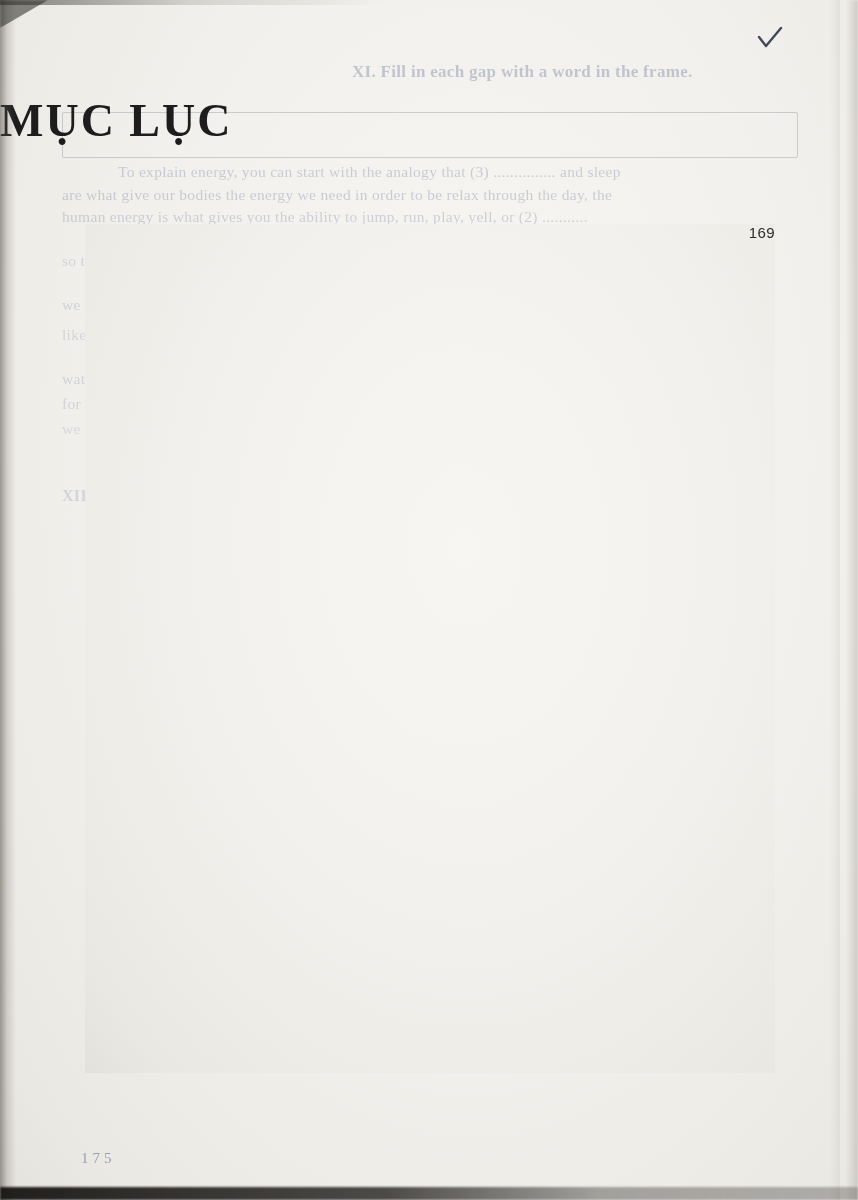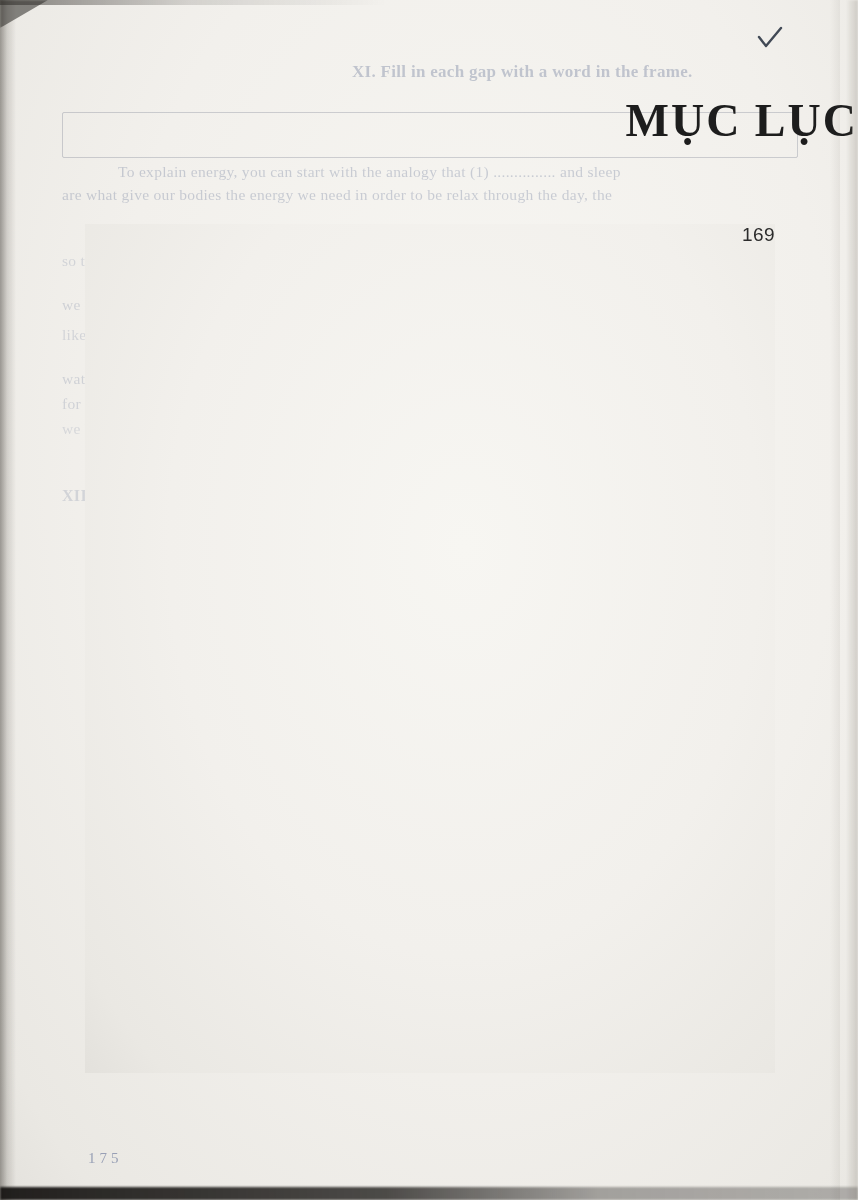--- a/index.html
+++ b/index.html
@@ -38,37 +38,37 @@
     position:absolute;white-space:pre;
     font-family:Liberation Serif, serif;
     color:#4c5d85;filter:blur(.5px);letter-spacing:.3px;
   }
   .ghost-line.gb{font-weight:bold;}
   .ghost-box{
     position:absolute;left:62px;top:112px;width:734px;height:44px;
     border:1px solid rgba(90,98,118,.26);filter:blur(.4px);border-radius:2px;
   }
   .ghost-pageno{
-    position:absolute;left:88px;top:1150px;font-size:15px;letter-spacing:4px;
+    position:absolute;left:81px;top:1150px;font-size:15px;letter-spacing:4px;
     font-family:"Liberation Serif","DejaVu Serif",serif;
     color:rgba(60,80,130,.48);filter:blur(.4px);
   }
 
   
   .doc-title{
-    position:absolute;top:94px;left:0;width:100%;text-align:right;z-index:2;
+    position:absolute;top:94px;left:0;width:100%;text-align:left;z-index:2;
     font-family:"Liberation Serif","DejaVu Serif",serif;
     font-weight:bold;font-size:46px;letter-spacing:2px;color:#1d1d1d;
   }
 
   
   .toc{position:absolute;left:85px;top:224px;width:690px;z-index:2;}
   .toc-row{
     display:flex;align-items:center;height:35.4px;
-    font-size:19px;color:#333;letter-spacing:.4px;
+    font-size:15px;color:#333;letter-spacing:.4px;
   }
   .toc-row .prefix{font-weight:bold;color:#1f1f1f;}
   .toc-row.unit .prefix{display:inline-block;width:86px;flex:none;}
   .toc-row.semester .prefix{margin-right:9px;flex:none;}
   .toc-row .title{flex:none;}
   .toc-row .dots{
     flex:1;height:4px;position:relative;top:5px;margin:0 5px 0 9px;
     background-image:radial-gradient(circle, rgba(42,42,42,.88) 1.15px, rgba(42,42,42,0) 1.55px);
     background-size:6.6px 4px;background-repeat:repeat-x;background-position:left center;
   }
@@ -77,22 +77,23 @@
 </head>
 <body>
 
 <div class="page">
 
   <div class="fold-shadow"></div>
   <div class="ghost" id="ghost">
     <div class="ghost-box"></div>
     <span class="ghost-pageno">175</span>
   <span class="ghost-line gb" style="left: 352px; top: 62px; font-size: 17px; opacity: 0.3;">XI. Fill in each gap with a word in the frame.</span>
-      <span class="ghost-line" style="left: 118px; top: 163px; font-size: 15.5px; opacity: 0.26;">To explain energy, you can start with the analogy that (1) ............... and sleep</span>
+      <span class="ghost-line" style="left: 118px; top: 163px; font-size: 15.5px; opacity: 0.26;">To explain energy, you can start with the analogy that (3) ............... and sleep</span>
       <span class="ghost-line" style="left: 62px; top: 186px; font-size: 15.5px; opacity: 0.26;">are what give our bodies the energy we need in order to be relax through the day, the</span>
+      <span class="ghost-line" style="left: 62px; top: 208px; font-size: 15.5px; opacity: 0.24;">human energy is what gives you the ability to jump, run, play, yell, or (2) ...........</span>
       <span class="ghost-line" style="left: 62px; top: 252px; font-size: 15.5px; opacity: 0.18;">so that that energy we know how much (3) ............ of energy in our</span>
       <span class="ghost-line" style="left: 62px; top: 296px; font-size: 15.5px; opacity: 0.2;">we do with our bodies, like running, doing jumping jacks, or (4) ............</span>
       <span class="ghost-line" style="left: 62px; top: 326px; font-size: 15.5px; opacity: 0.18;">like people with those all of the things we do in our place, like (5) ........</span>
       <span class="ghost-line" style="left: 62px; top: 370px; font-size: 15.5px; opacity: 0.2;">watching a show, making a cake, or taking a warm shower require (6) ......</span>
       <span class="ghost-line" style="left: 62px; top: 395px; font-size: 15.5px; opacity: 0.2;">for our homes to have the power they need for all of the things we (7) ......</span>
       <span class="ghost-line" style="left: 62px; top: 420px; font-size: 15.5px; opacity: 0.16;">we become a strong (8) ............. in our</span>
       <span class="ghost-line gb" style="left: 62px; top: 487px; font-size: 16px; opacity: 0.18;">XII. Make sentences using the words and phrases given.</span>
       <span class="ghost-line" style="left: 95px; top: 530px; font-size: 15.5px; opacity: 0.16;">Our teacher / explaining / renewable energy / most / solar energy / class today.</span>
       <span class="ghost-line" style="left: 95px; top: 650px; font-size: 15.5px; opacity: 0.2;">Most types of energy / be / either / form of kinetic / some / potential energy.</span>
       <span class="ghost-line" style="left: 95px; top: 930px; font-size: 15.5px; opacity: 0.17;">Geothermal power / can / used / for / hot springs / and volcanoes.</span>

